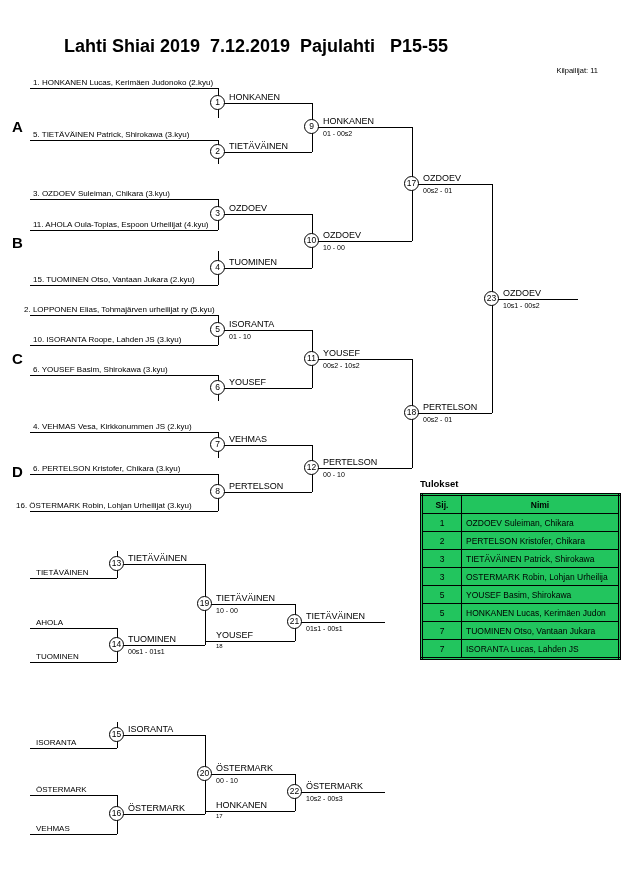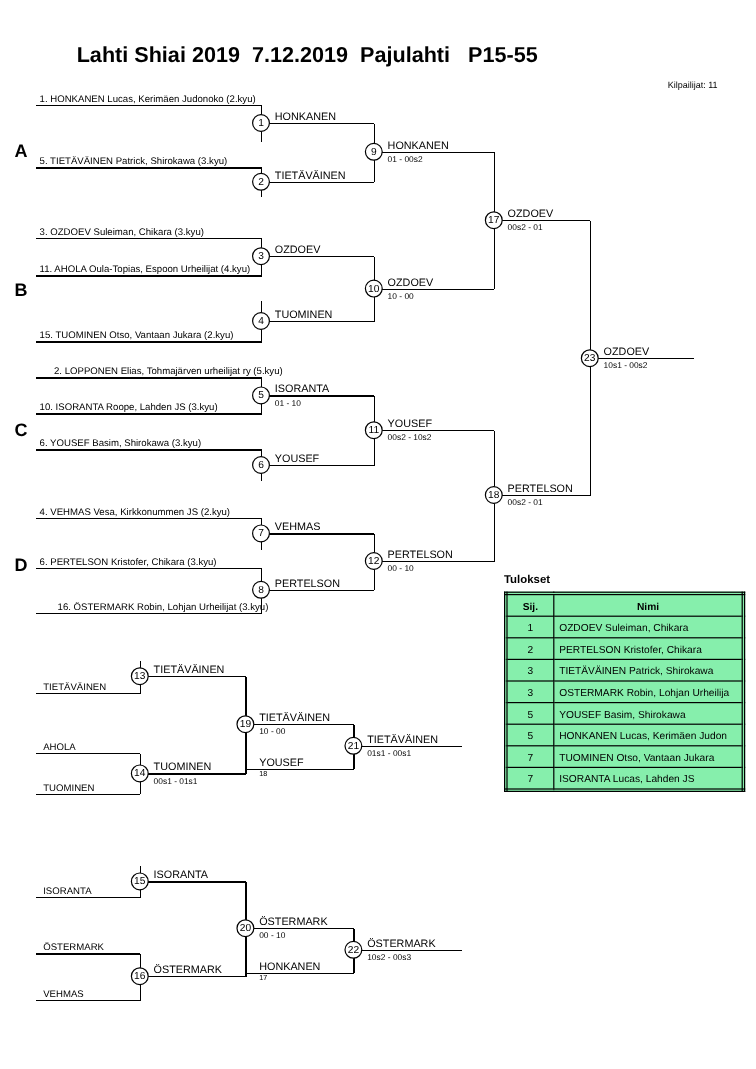--- a/index.html
+++ b/index.html
@@ -12,21 +12,21 @@
   .seed{position:absolute;font-size:8px;white-space:nowrap;z-index:2;}
   .winner{position:absolute;font-size:9px;white-space:nowrap;z-index:2;}
   .score{position:absolute;font-size:7px;white-space:nowrap;z-index:2;}
   .feedno{position:absolute;font-size:6px;white-space:nowrap;z-index:2;}
   .pool{position:absolute;font-size:15px;font-weight:bold;z-index:2;}
   .circle{position:absolute;width:13px;height:13px;border:1px solid #000;border-radius:50%;
           background:#fff;font-size:8.5px;line-height:13px;text-align:center;z-index:3;}
   .results-title{position:absolute;top:478px;left:420px;width:188px;
                  font-size:9.5px;font-weight:bold;z-index:2;}
   table.results{position:absolute;top:493px;left:420px;border-collapse:collapse;
-                border:3px double #000;z-index:2;background:#86efac;}
+                border:3px double #000;z-index:2;background:#22c55e;}
   table.results th,table.results td{border:1px solid #000;font-size:8.5px;height:15px;
                 padding:1px 4px;vertical-align:middle;}
   table.results th{font-weight:bold;text-align:center;}
   td.place{width:30px;text-align:center;}
   td.name{width:148px;max-width:148px;text-align:left;white-space:nowrap;overflow:hidden;}
 </style>
 </head>
 <body>
 
 <div class="page">
@@ -68,26 +68,26 @@
   <div class="pool" style="left:12px;top:118px">A</div>
   <div class="pool" style="left:12px;top:234px">B</div>
   <div class="pool" style="left:12px;top:350px">C</div>
   <div class="pool" style="left:12px;top:463px">D</div>
 
   <div class="seed" style="left:33px;top:78px">1. HONKANEN Lucas, Kerimäen Judonoko (2.kyu)</div>
   <div class="seed" style="left:33px;top:130px">5. TIETÄVÄINEN Patrick, Shirokawa (3.kyu)</div>
   <div class="seed" style="left:33px;top:189px">3. OZDOEV Suleiman, Chikara (3.kyu)</div>
   <div class="seed" style="left:33px;top:220px">11. AHOLA Oula-Topias, Espoon Urheilijat (4.kyu)</div>
   <div class="seed" style="left:33px;top:275px">15. TUOMINEN Otso, Vantaan Jukara (2.kyu)</div>
-  <div class="seed" style="left:45px;top:305px">2. LOPPONEN Elias, Tohmajärven urheilijat ry (5.kyu)</div>
+  <div class="seed" style="left:24px;top:305px">2. LOPPONEN Elias, Tohmajärven urheilijat ry (5.kyu)</div>
   <div class="seed" style="left:33px;top:335px">10. ISORANTA Roope, Lahden JS (3.kyu)</div>
   <div class="seed" style="left:33px;top:365px">6. YOUSEF Basim, Shirokawa (3.kyu)</div>
   <div class="seed" style="left:33px;top:422px">4. VEHMAS Vesa, Kirkkonummen JS (2.kyu)</div>
   <div class="seed" style="left:33px;top:464px">6. PERTELSON Kristofer, Chikara (3.kyu)</div>
-  <div class="seed" style="left:48px;top:501px">16. ÖSTERMARK Robin, Lohjan Urheilijat (3.kyu)</div>
+  <div class="seed" style="left:16px;top:501px">16. ÖSTERMARK Robin, Lohjan Urheilijat (3.kyu)</div>
 
   <div class="winner" style="left:229px;top:92px">HONKANEN</div>
   <div class="winner" style="left:229px;top:141px">TIETÄVÄINEN</div>
   <div class="winner" style="left:229px;top:203px">OZDOEV</div>
   <div class="winner" style="left:229px;top:257px">TUOMINEN</div>
   <div class="winner" style="left:229px;top:319px">ISORANTA</div>
   <div class="score" style="left:229px;top:333px">01 - 10</div>
   <div class="winner" style="left:229px;top:377px">YOUSEF</div>
   <div class="winner" style="left:229px;top:434px">VEHMAS</div>
   <div class="winner" style="left:229px;top:481px">PERTELSON</div>

